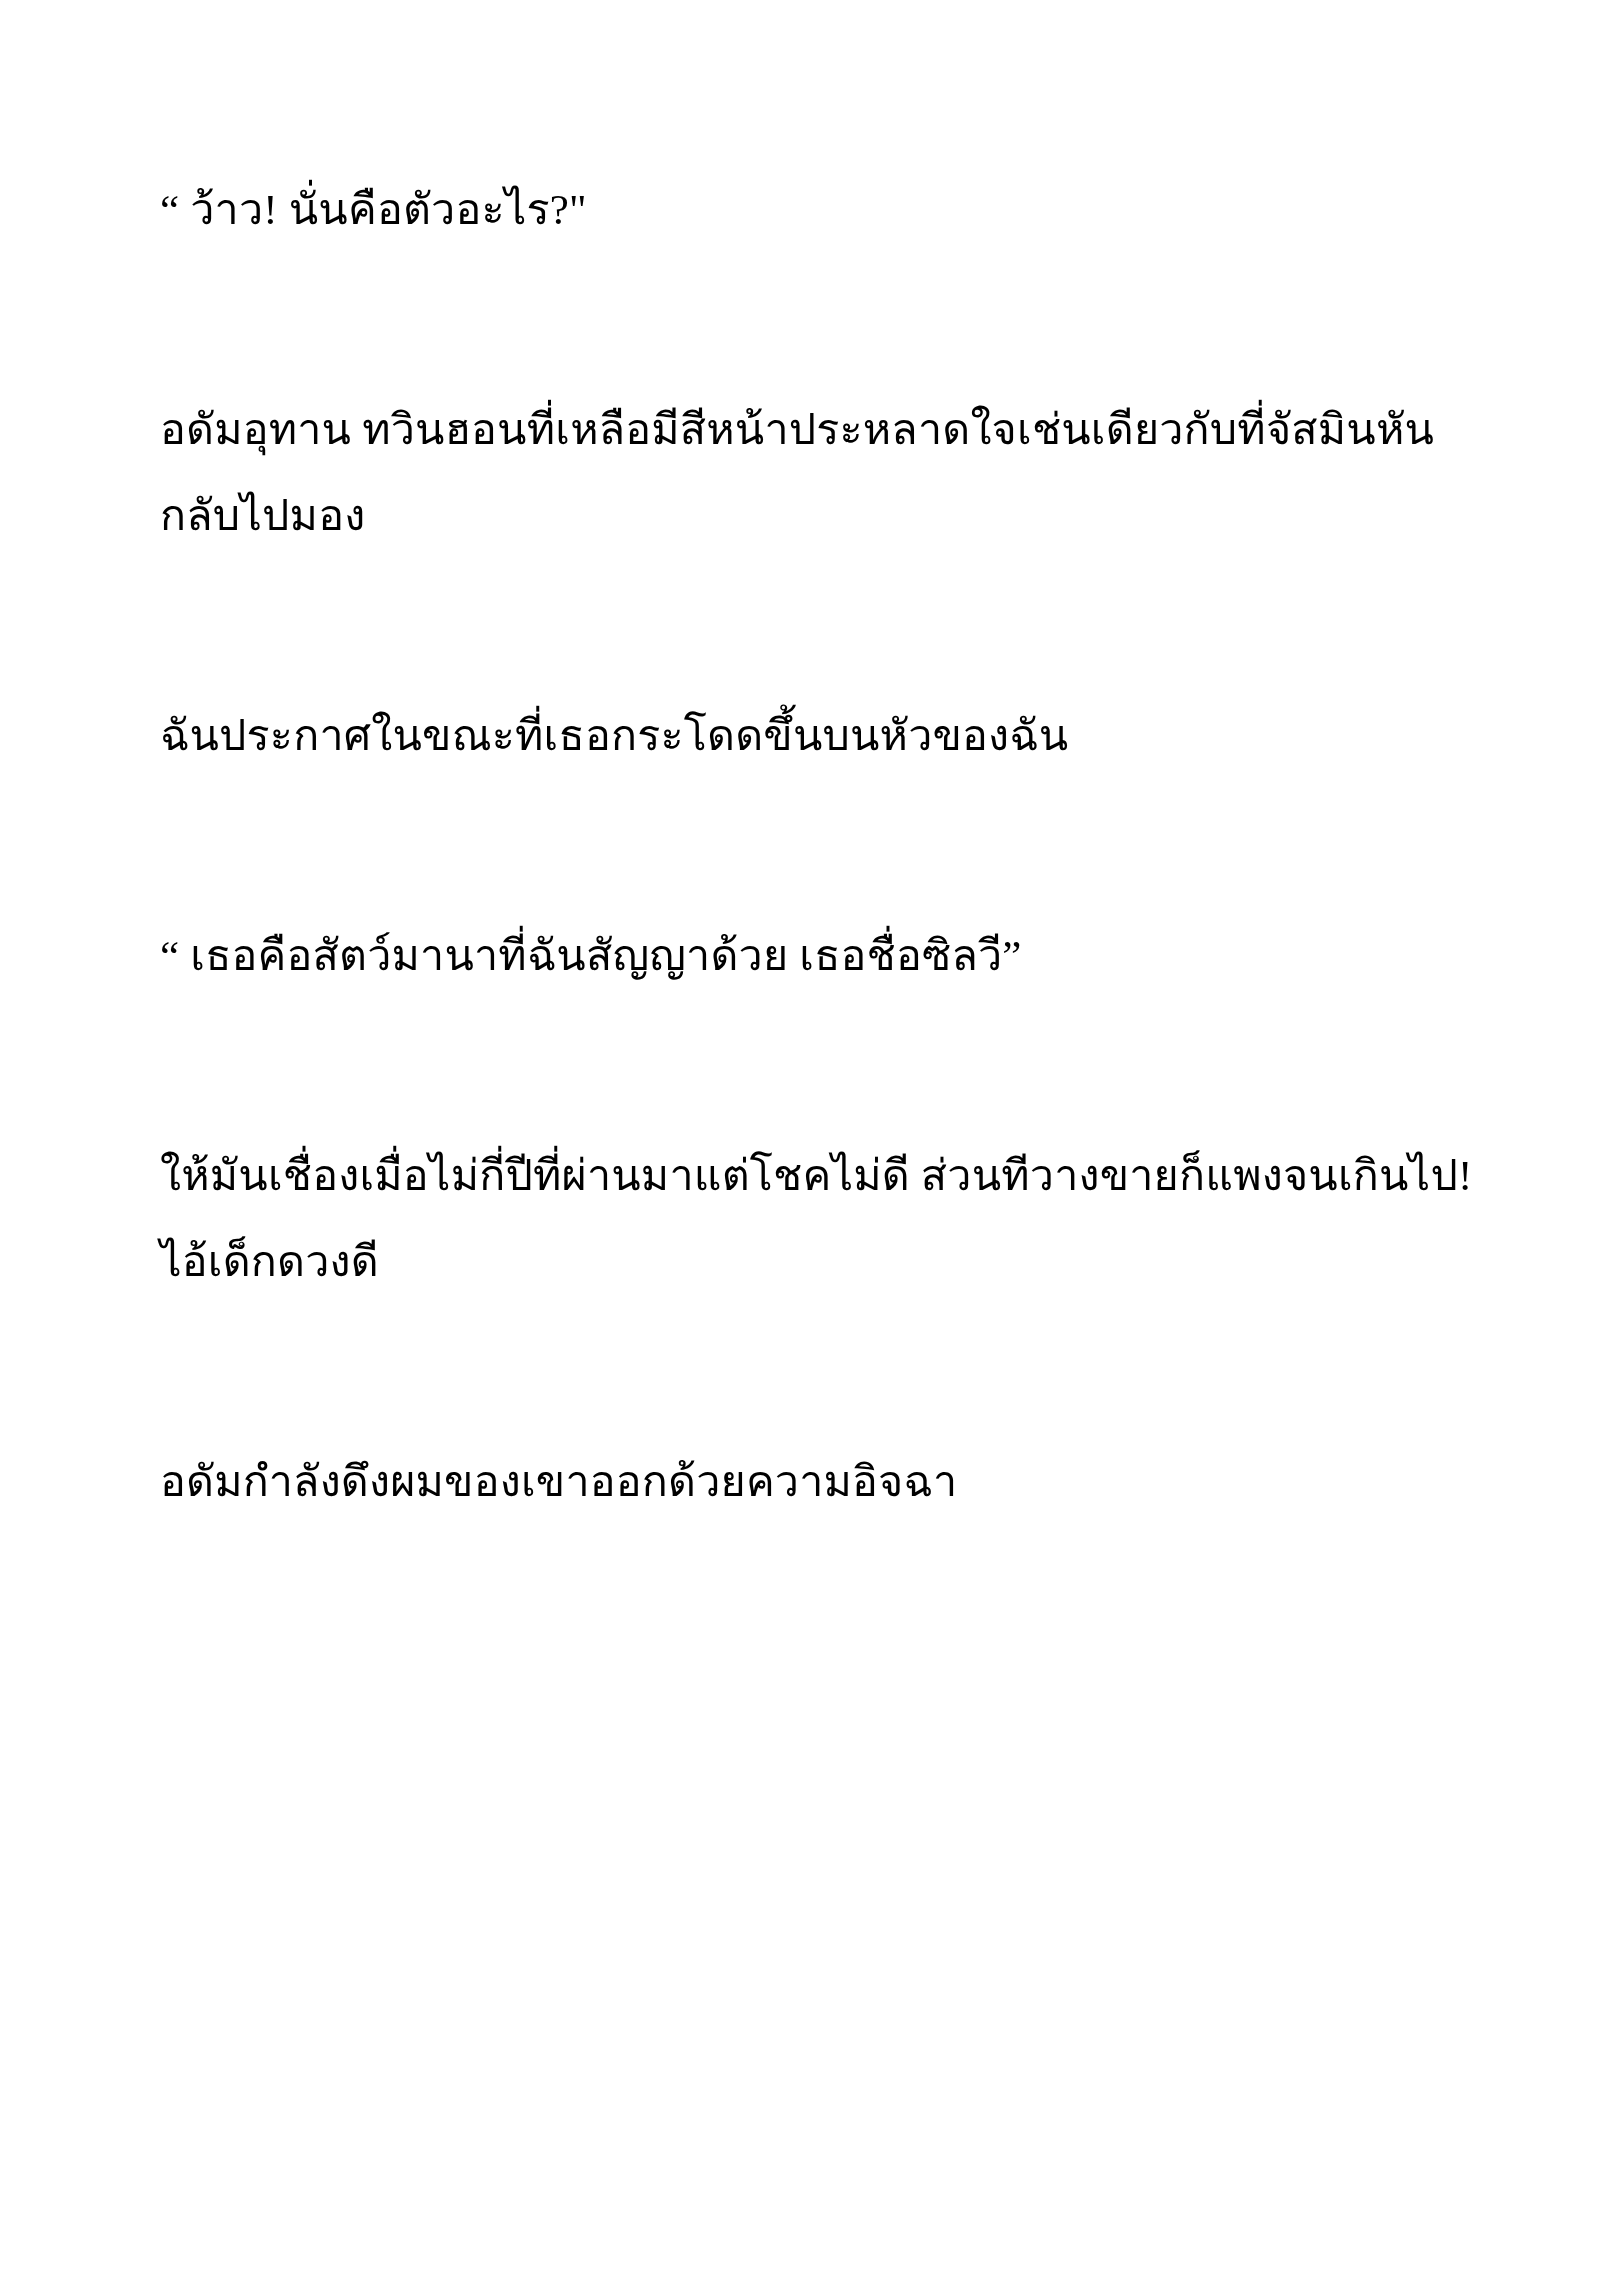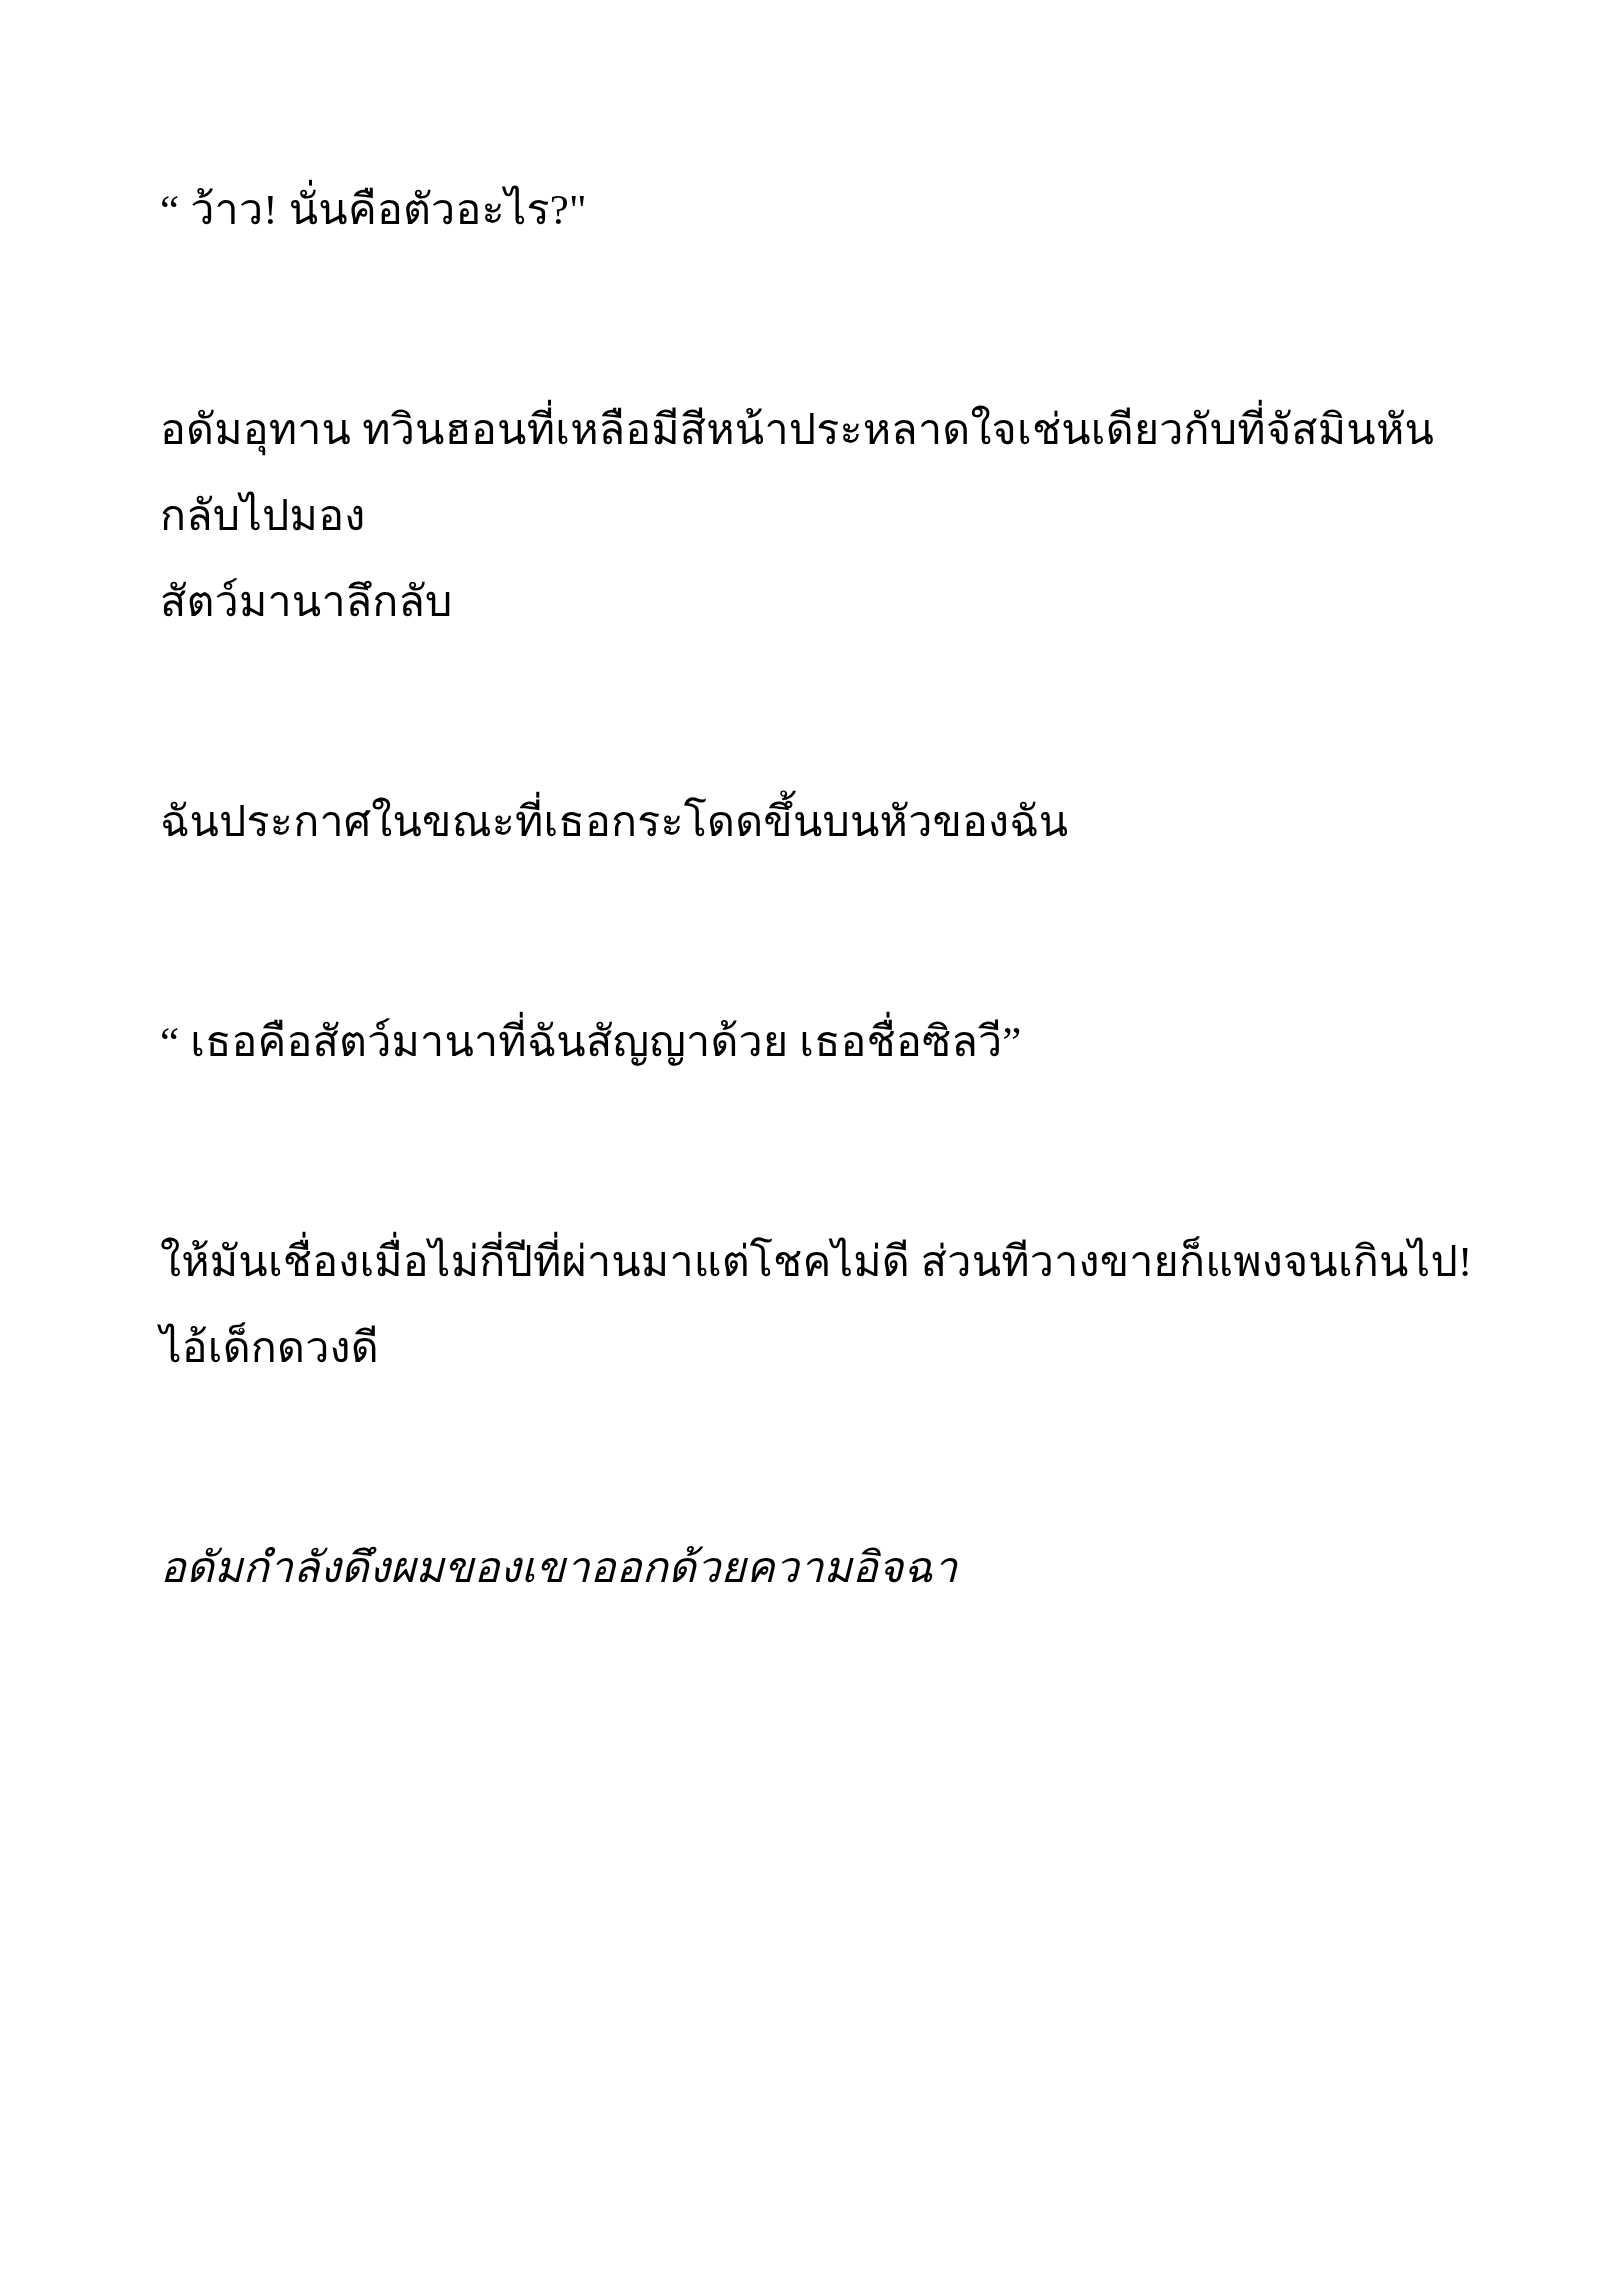--- a/index.html
+++ b/index.html
@@ -24,42 +24,40 @@
     left: 160px;
     width: 1343px;
   }
 
   .para {
     margin-bottom: 134px;
   }
 
   .para:last-child {
     margin-bottom: 0;
-    font-style: italic;
   }
 
   .line {
     font-size: 43px;
     line-height: 86px;
     white-space: pre-wrap;
     color: #000000;
     letter-spacing: 0.2px;
   }
 </style>
 </head>
 <body>
 
 <div class="page">
   <div class="doc-body">
       <div class="para">
         <div class="line">“ ว้าว! นั่นคือตัวอะไร?"</div>
       </div>
       <div class="para">
         <div class="line">อดัมอุทาน ทวินฮอนที่เหลือมีสีหน้าประหลาดใจเช่นเดียวกับที่จัสมินหันกลับไปมอง</div>
-        <div class="line">สัตว์มานาลึกลับ</div>
       </div>
       <div class="para">
         <div class="line">ฉันประกาศในขณะที่เธอกระโดดขึ้นบนหัวของฉัน</div>
       </div>
       <div class="para">
         <div class="line">“ เธอคือสัตว์มานาที่ฉันสัญญาด้วย เธอชื่อซิลวี”</div>
       </div>
       <div class="para">
         <div class="line">ให้มันเชื่องเมื่อไม่กี่ปีที่ผ่านมาแต่โชคไม่ดี ส่วนทีวางขายก็แพงจนเกินไป! ไอ้เด็กดวงดี</div>
       </div>

